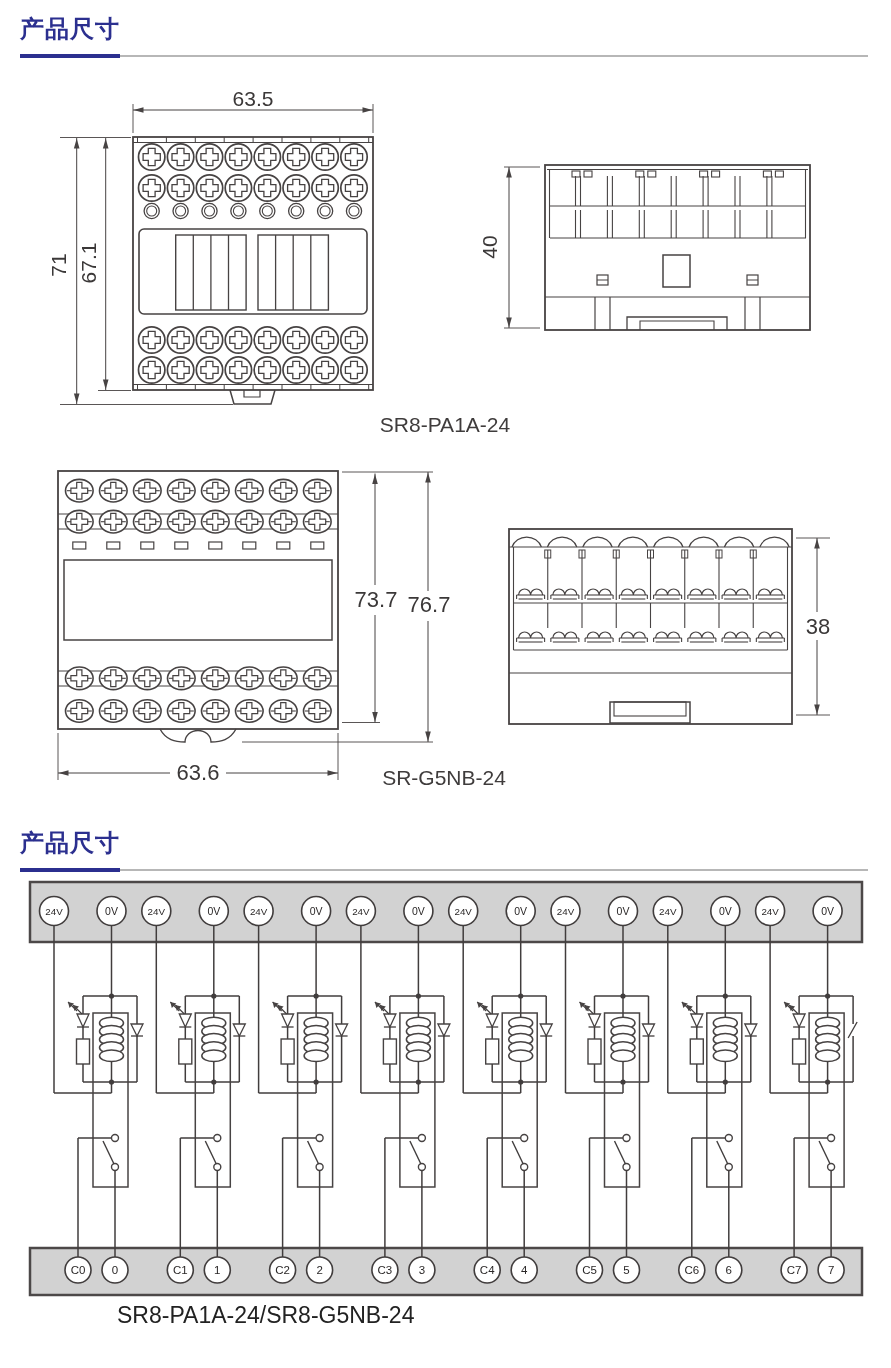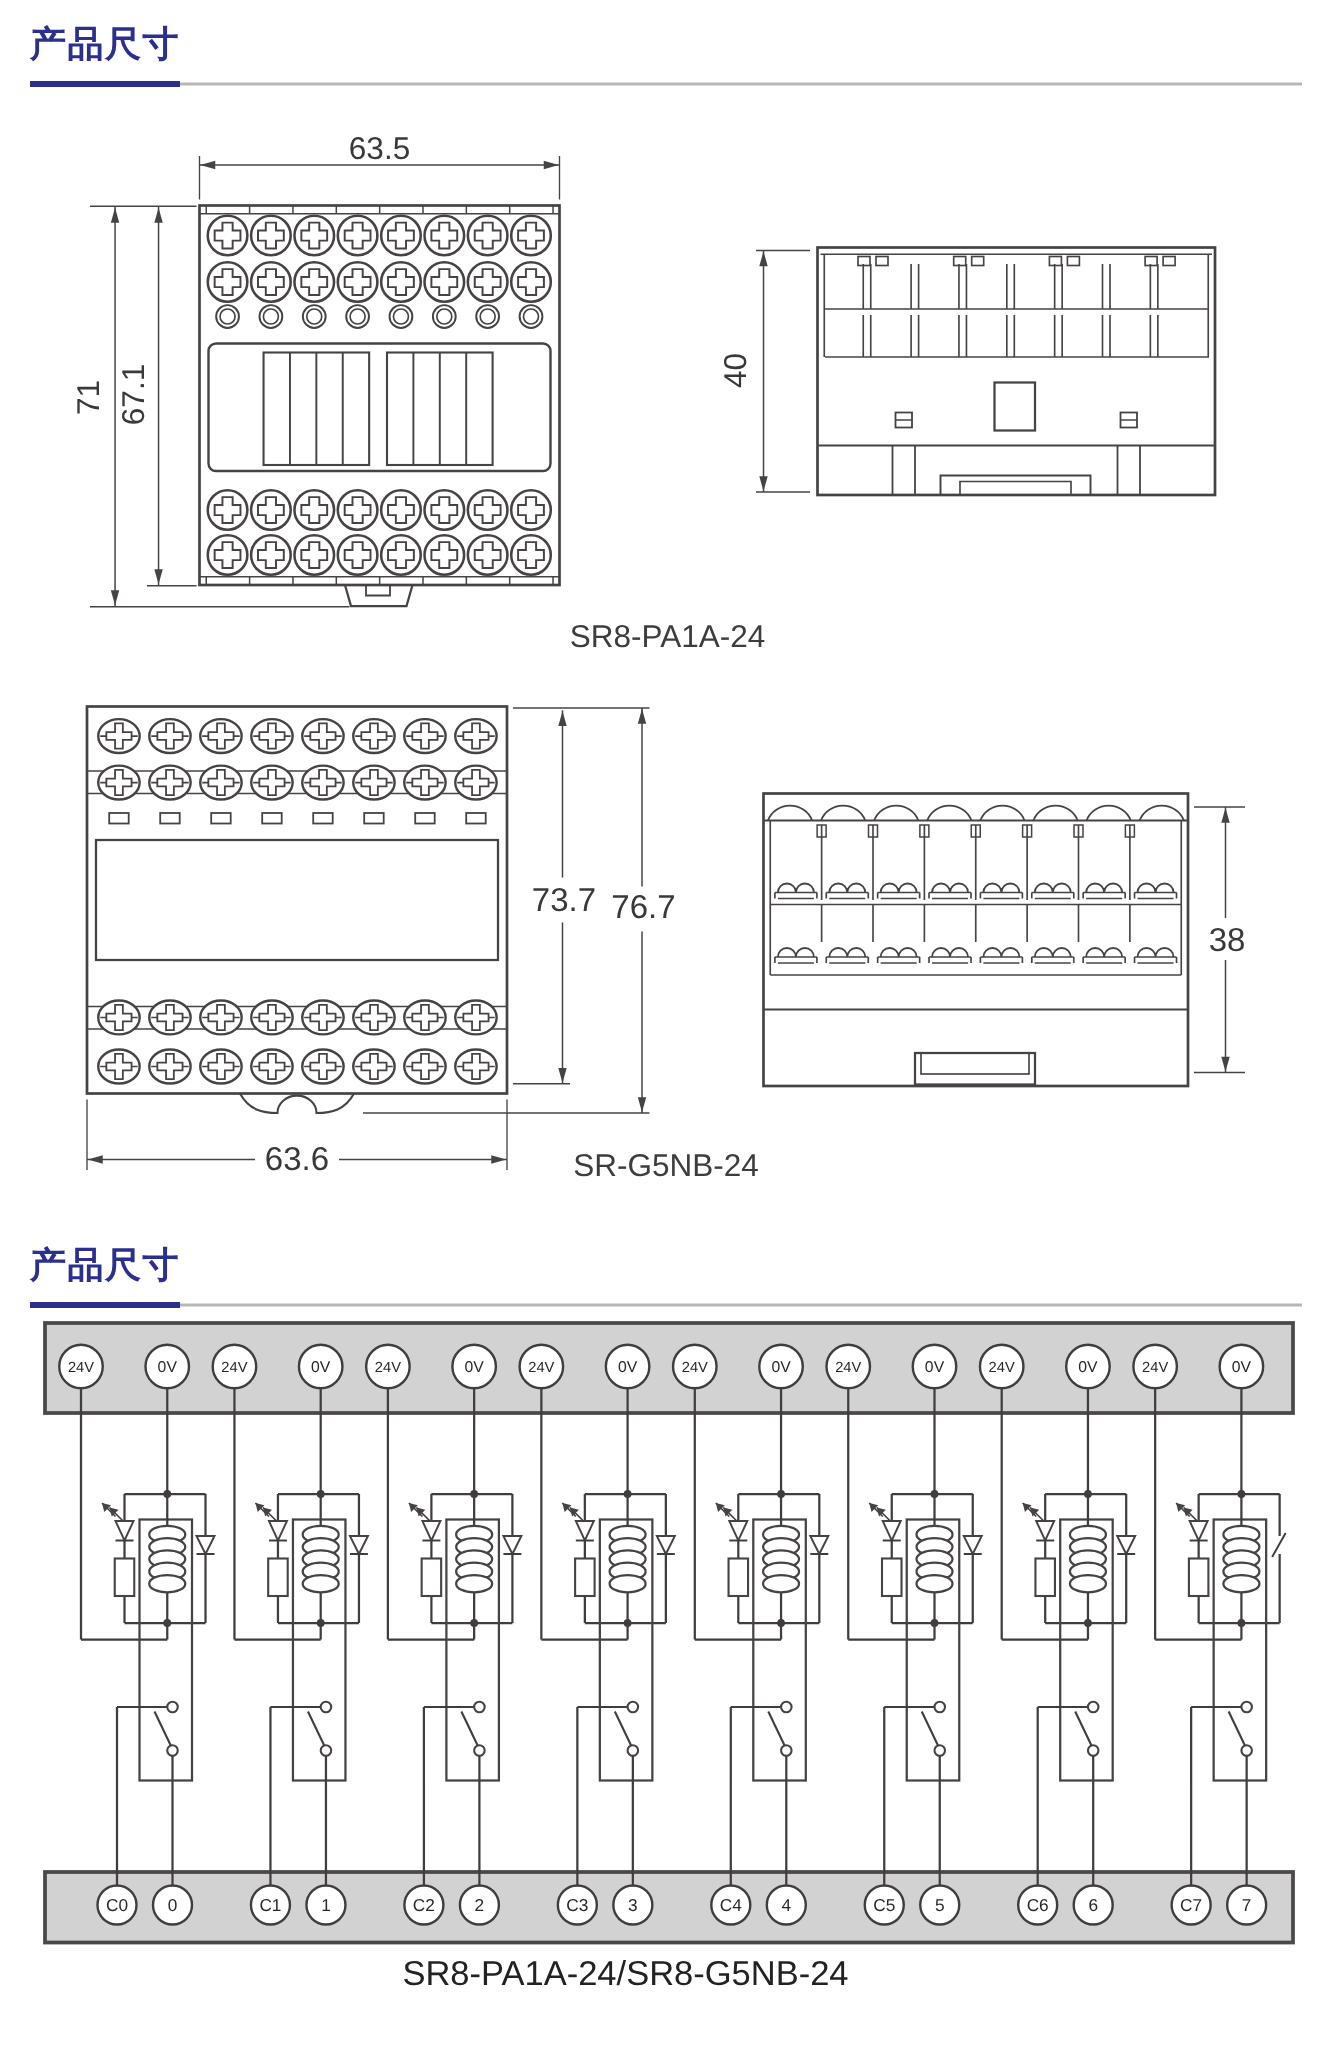--- a/index.html
+++ b/index.html
@@ -3,21 +3,21 @@
 <meta charset="utf-8">
 <style>
   html,body{margin:0;padding:0;background:#fff;}
   #stage{position:relative;width:891px;height:1368px;background:#ffffff;overflow:hidden;
          font-family:"Liberation Sans",sans-serif;}
   .sec-title{position:absolute;left:20px;font-size:24px;font-weight:bold;color:#2b2f8f;letter-spacing:1px;}
   .underline{position:absolute;left:20px;width:848px;height:4px;display:flex;align-items:center;}
   .underline .navy{width:100px;height:4px;background:#2b2f8f;}
   .underline .grey{flex:1;height:2px;background:#b7b7b7;}
   .drw-label{position:absolute;font-size:21px;color:#3f3c3c;text-align:center;width:300px;}
-  .caption{position:absolute;font-size:23px;color:#222;text-align:center;width:600px;left:117px;}
+  .caption{position:absolute;font-size:23px;color:#222;text-align:left;width:600px;left:117px;}
   svg{position:absolute;}
   text{font-family:"Liberation Sans",sans-serif;}
 </style>
 </head>
 <body>
 
 <div id="stage">
   <div class="sec-title" style="top:13px">
     <span>产品尺寸</span>
   </div>

